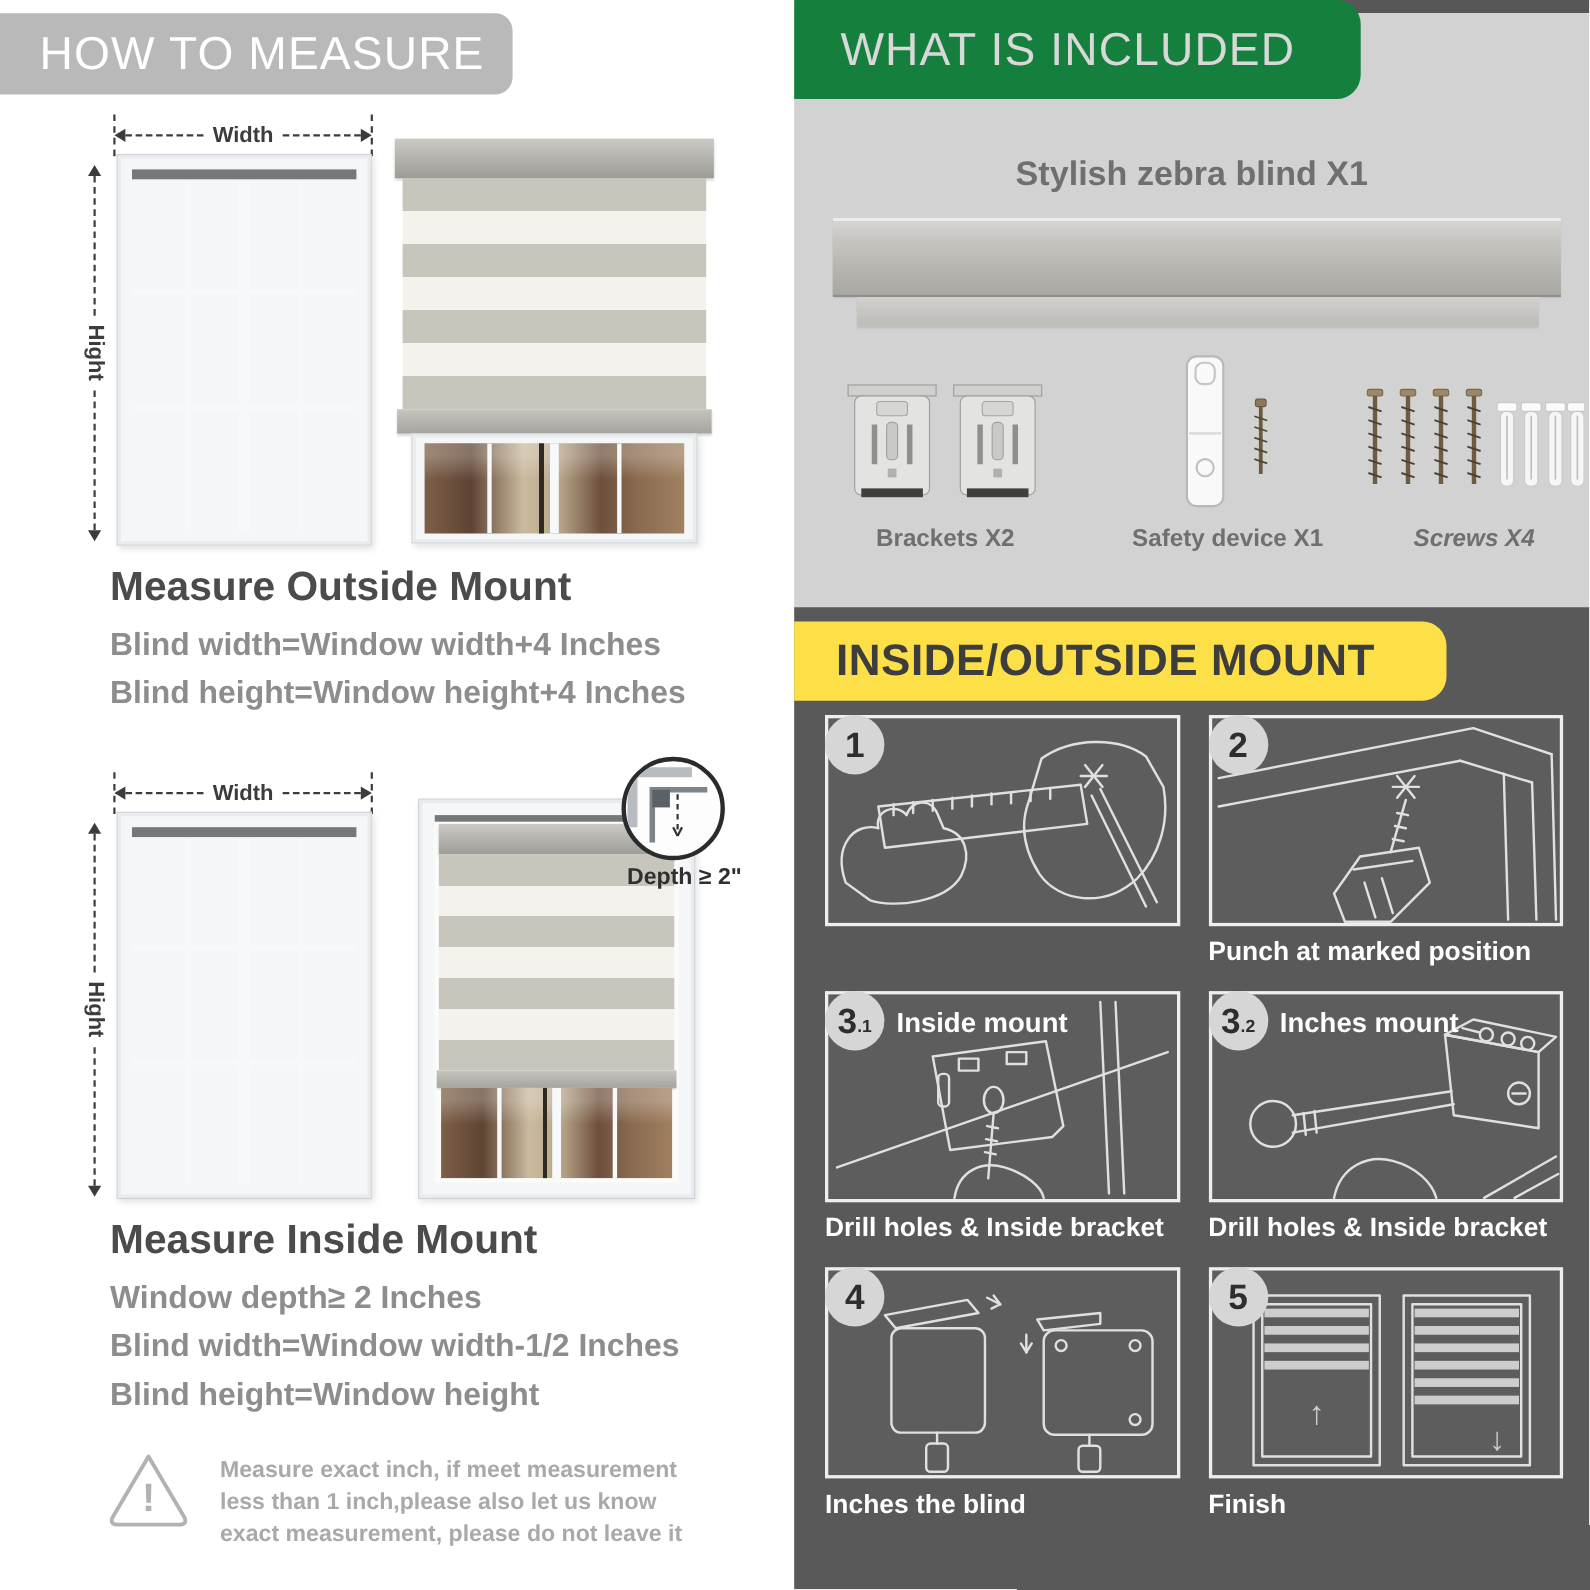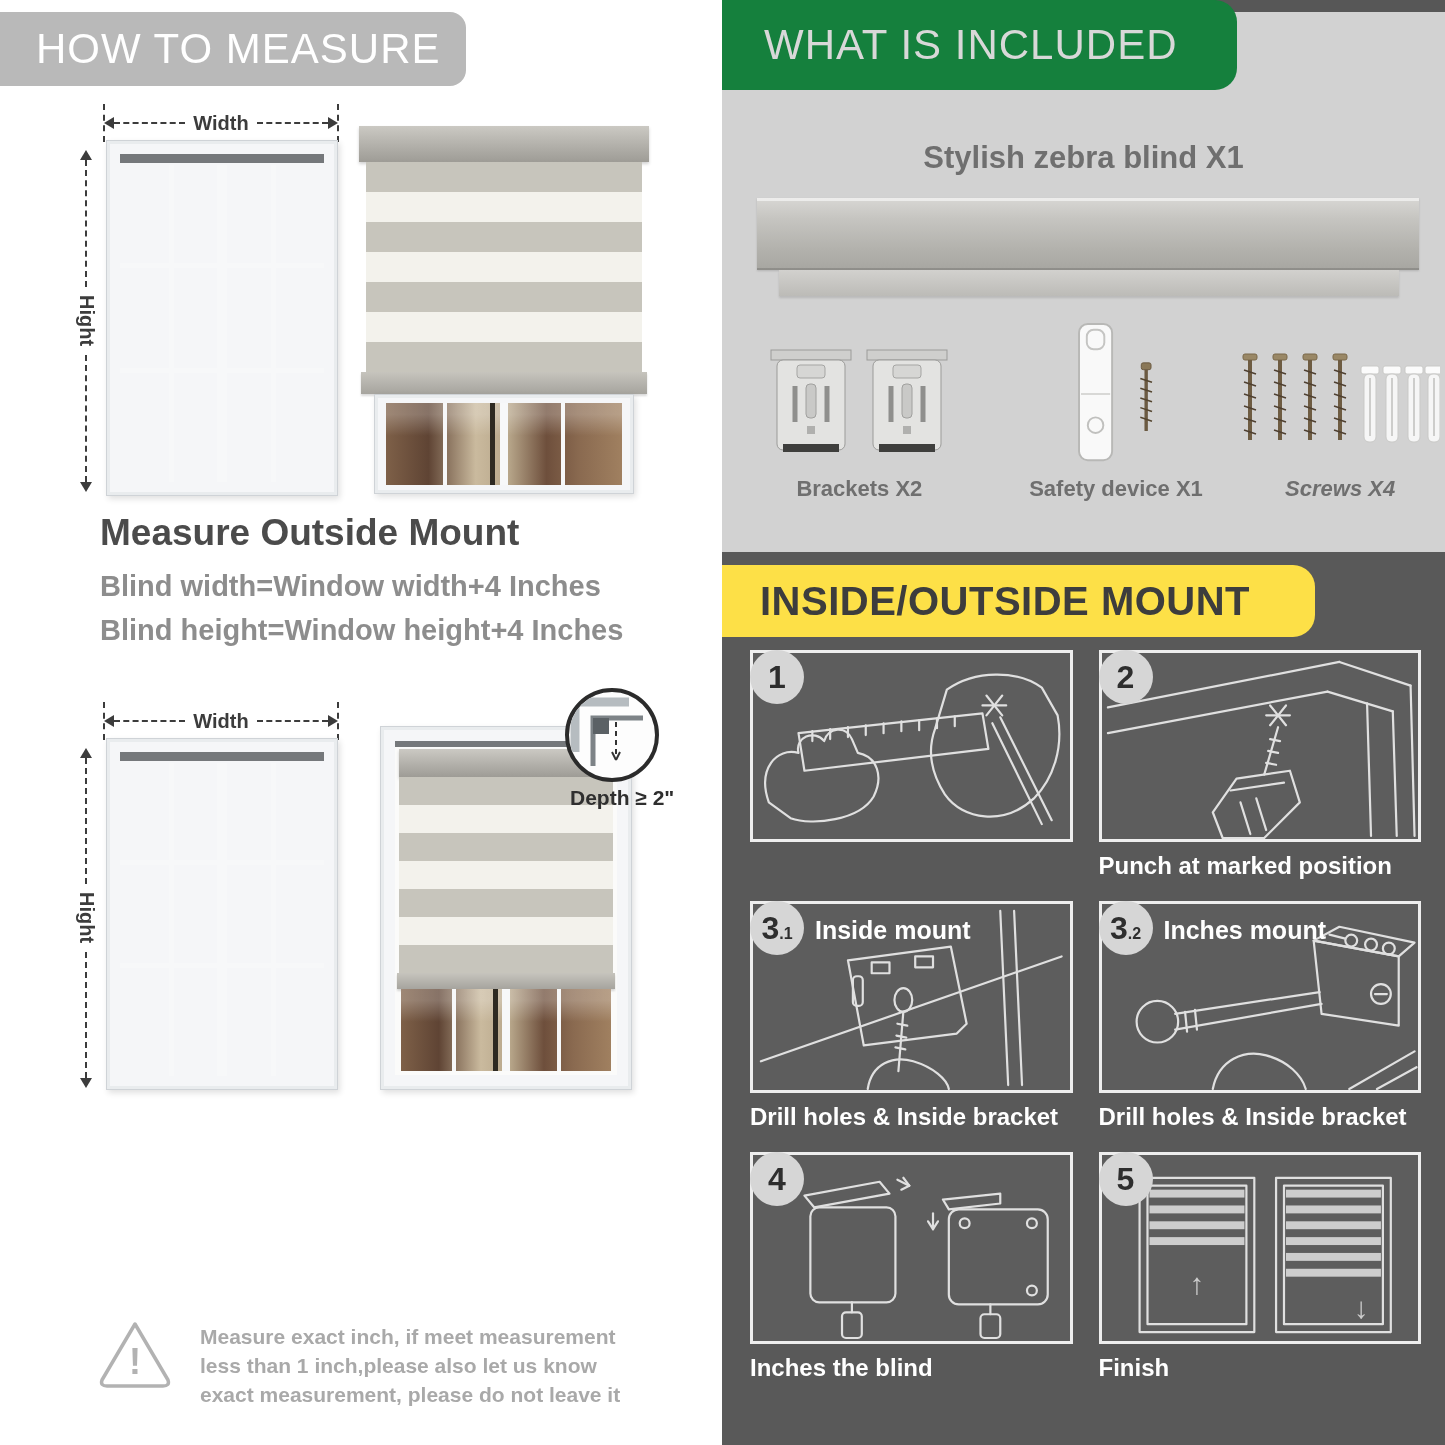--- a/index.html
+++ b/index.html
@@ -190,20 +190,26 @@
         <polyline points="24,74 24,26 74,26" fill="none" stroke="#7d8387" stroke-width="5"></polyline>
         <rect x="24" y="26" width="16" height="16" fill="#5b6165"></rect>
         <line x1="47" y1="30" x2="47" y2="66" stroke="#333" stroke-width="2" stroke-dasharray="5 4"></line>
         <line x1="43" y1="60" x2="47" y2="68" stroke="#333" stroke-width="2"></line>
         <line x1="51" y1="60" x2="47" y2="68" stroke="#333" stroke-width="2"></line>
       </svg>
     </div>
     <div class="depthlbl" style="left:508px;top:86px;">Depth ≥ 2"</div>
   </div>
 
+  <div class="txtblock" style="top:1106px;">
+    <h2>Measure Inside Mount</h2>
+    <p>Window depth≥ 2 Inches</p>
+    <p>Blind width=Window width-1/2 Inches</p>
+    <p>Blind height=Window height</p>
+  </div>
 
   <div class="warning">
     <svg width="78" height="72" viewBox="0 0 78 72">
       <path d="M39 6 L72 62 Q74 68 67 68 L11 68 Q4 68 6 62 Z" fill="none" stroke="#b2b2b2" stroke-width="3.5" stroke-linejoin="round"></path>
       <text x="39" y="56" text-anchor="middle" font-size="36" font-weight="bold" fill="#b2b2b2">!</text>
     </svg>
     <p>Measure exact inch, if meet measurement less than 1 inch,please also let us know exact measurement, please do not leave it</p>
   </div>
 
   <div class="rt-bar"></div>

